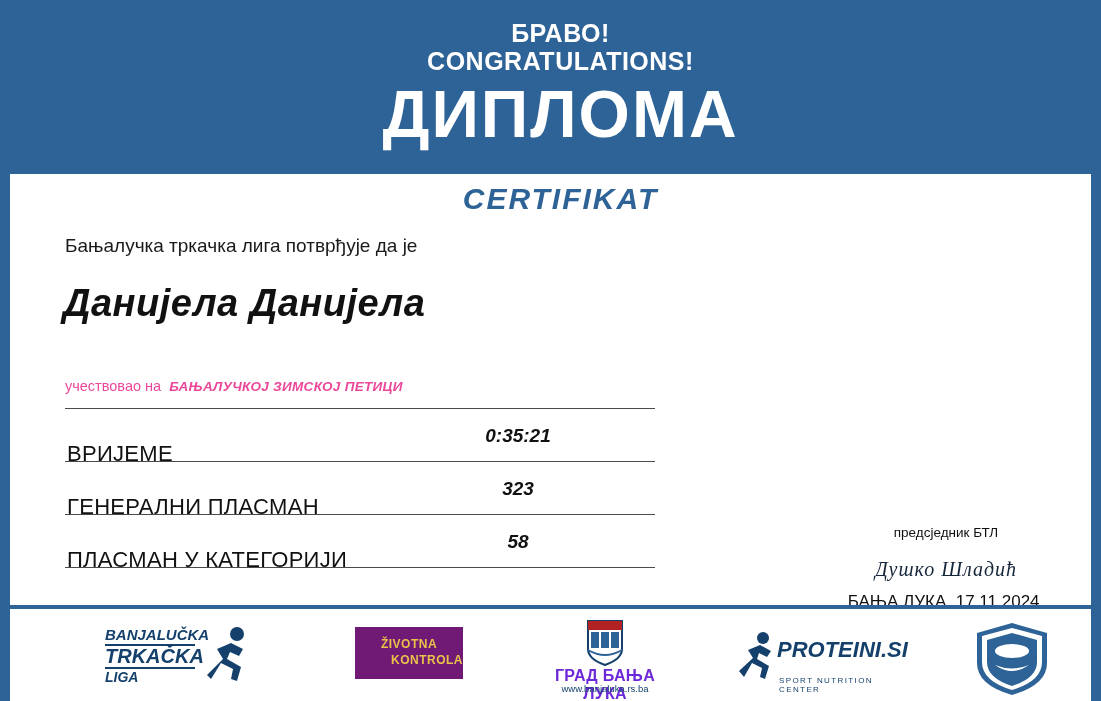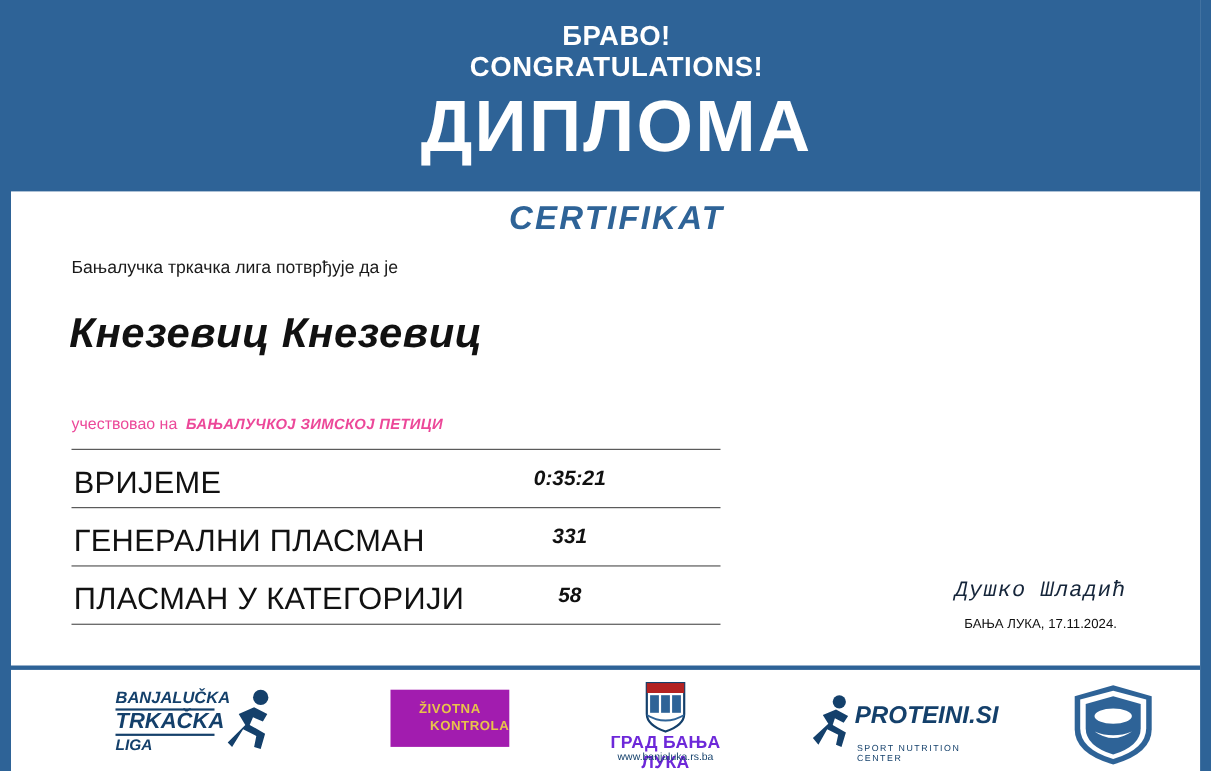--- a/index.html
+++ b/index.html
@@ -71,21 +71,21 @@
     position: absolute;
     left: 0;
     top: 220px;
     width: 1101px;
     height: 390px;
   }
   .confirm-line {
     position: absolute;
     left: 55px;
     top: 15px;
-    font-size: 16px;
+    font-size: 19px;
     color: #1a1a1a;
   }
   .recipient {
     position: absolute;
     left: 53px;
     top: 62px;
     font-size: 38px;
     font-style: italic;
     font-weight: bold;
     color: #111111;
@@ -115,22 +115,22 @@
     position: relative;
     height: 52px;
     border-bottom: 1.6px solid #4a4a4a;
   }
   .res-row:first-child {
     border-top: 1.6px solid #4a4a4a;
   }
   .res-label {
     position: absolute;
     left: 2px;
-    top: 14px;
-    font-size: 28px;
+    top: 32px;
+    font-size: 22px;
     letter-spacing: 0.3px;
     color: #111111;
   }
   .res-value {
     position: absolute;
     left: 388px;
     top: 16px;
     width: 130px;
     text-align: center;
     font-size: 19px;
@@ -144,29 +144,29 @@
     right: 45px;
     top: 305px;
     width: 240px;
     text-align: center;
     color: #111111;
   }
   .sign-title {
     font-size: 13.5px;
   }
   .sign-mark {
-    font-family: Liberation Mono, monospace;
+    font-family: Liberation Serif, serif;
     font-style: italic;
     font-size: 20px;
     letter-spacing: 1px;
-    margin-top: 1px;
+    margin-top: 18px;
     color: #15253a;
   }
   .sign-place {
-    font-size: 12px;
+    font-size: 17px;
     margin-top: 11px;
   }
   
   .footer {
     position: absolute;
     left: 0;
     bottom: 0;
     width: 1101px;
     height: 92px;
     background: #ffffff;
@@ -207,21 +207,21 @@
     position: absolute;
     left: 92px; top: 8px;
     width: 62px; height: 60px;
   }
   
   .logo-zivot { left: 345px; width: 110px; }
   .zivot-box {
     position: absolute;
     left: 0; top: 12px;
     width: 108px; height: 52px;
-    background: #a21caf;
+    background: #701a75;
   }
   .zivot-t1, .zivot-t2 {
     position: absolute;
     width: 108px;
     text-align: center;
     color: #e8c34a;
     font-weight: bold;
     font-size: 12px;
     letter-spacing: 0.5px;
   }
@@ -266,42 +266,43 @@
     <div class="bravo">БРАВО!</div>
     <div class="congrats">CONGRATULATIONS!</div>
     <div class="diploma">ДИПЛОМА</div>
   </div>
   <div class="certifikat">CERTIFIKAT</div>
 
   <div class="body-area">
 
     <div class="confirm-line">Бањалучка тркачка лига потврђује да је</div>
 
-    <div class="recipient">Кнезевиц Кнезевиц</div>
+    <div class="recipient">Данијела Данијела</div>
 
     <div class="event-row">
       <span>учествовао на</span><span class="ev-name">БАЊАЛУЧКОЈ ЗИМСКОЈ ПЕТИЦИ</span>
     </div>
 
     <div class="results">
       <div class="res-row">
         <span class="res-label">ВРИЈЕМЕ</span>
         <span class="res-value">0:35:21</span>
       </div>
       <div class="res-row">
         <span class="res-label">ГЕНЕРАЛНИ ПЛАСМАН</span>
-        <span class="res-value">331</span>
+        <span class="res-value">323</span>
       </div>
       <div class="res-row">
         <span class="res-label">ПЛАСМАН У КАТЕГОРИЈИ</span>
         <span class="res-value">58</span>
       </div>
     </div>
 
     <div class="sign-block">
+      <div class="sign-title">предсједник БТЛ</div>
       <div class="sign-mark">Душко Шладић</div>
       <div class="sign-place">БАЊА ЛУКА, 17.11.2024.</div>
     </div>
   </div>
 
   <div class="footer">
     <div class="logo-strip">
 
       <div class="logo logo-btl">
         <div class="btl-box">

